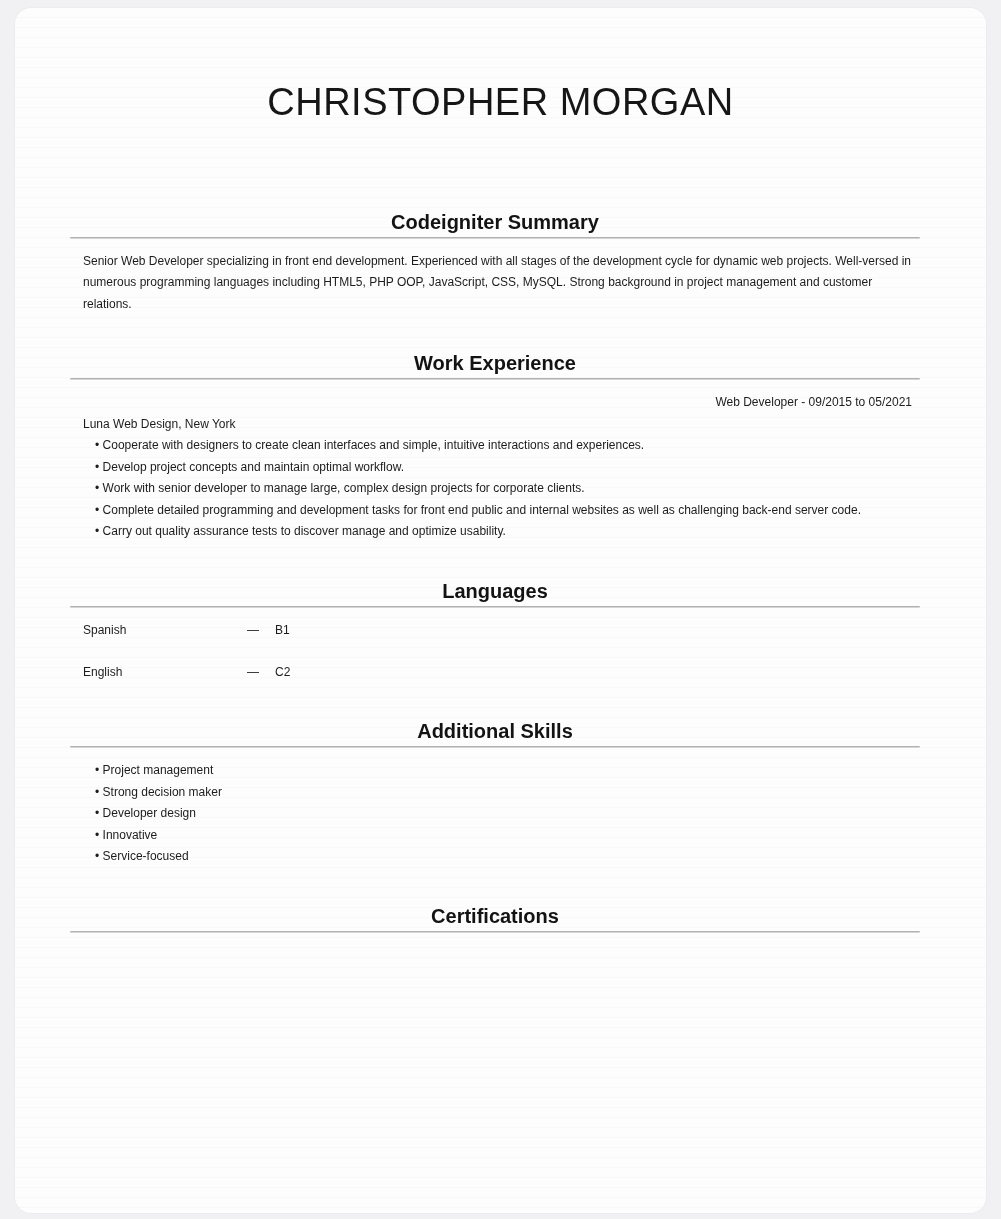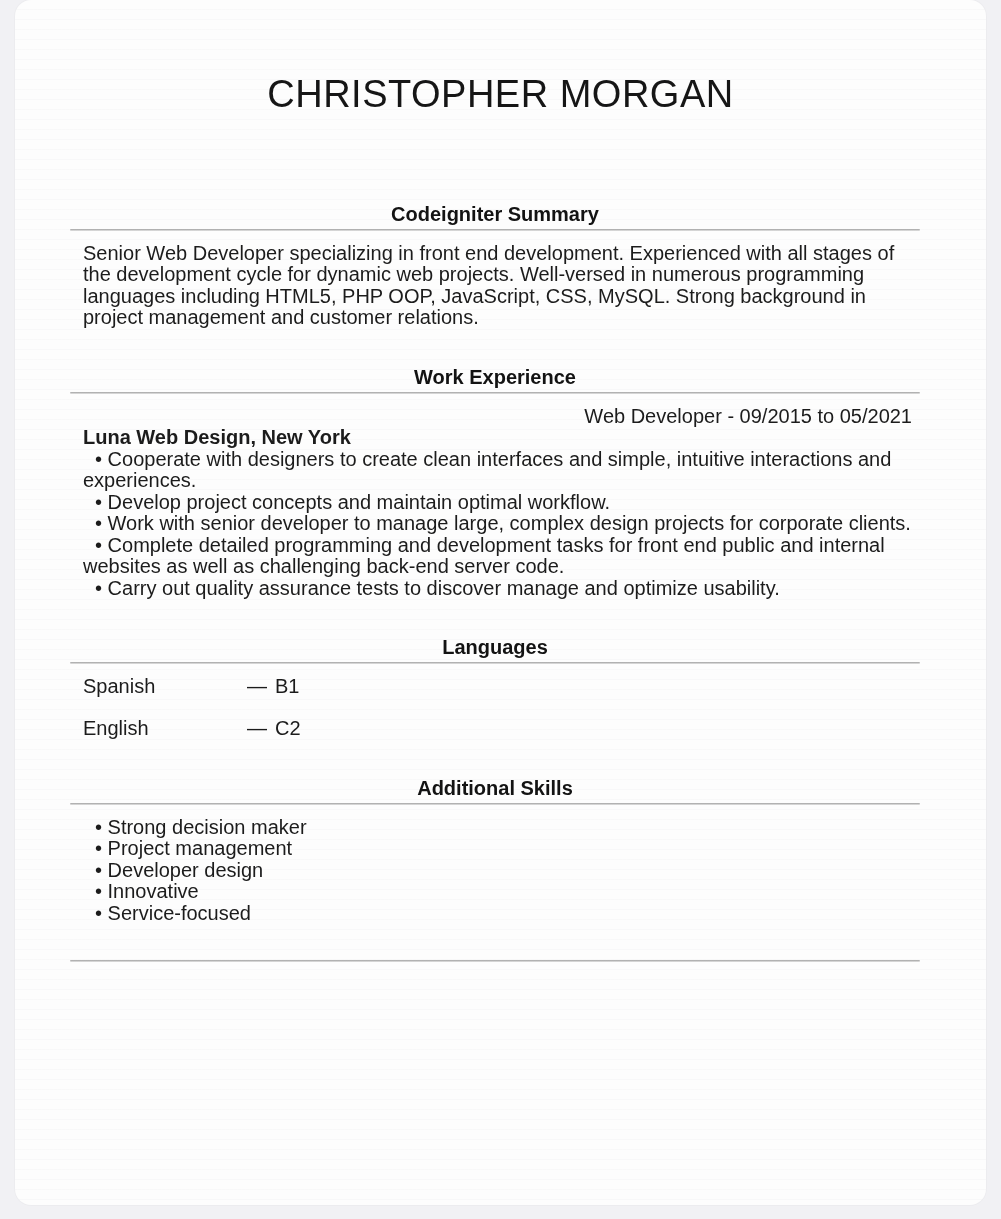--- a/index.html
+++ b/index.html
@@ -12,21 +12,21 @@
     height: 1219px;
     position: relative;
     background: #f1f1f4;
     font-family: "Liberation Sans", "DejaVu Sans", sans-serif;
     color: #1c1c1c;
     overflow: hidden;
   }
   .page {
     position: absolute;
     left: 15px;
-    top: 0;
+    top: 8px;
     width: 971px;
     height: 1205px;
     background-color: #fdfdfd;
     background-image: repeating-linear-gradient(
       to bottom,
       transparent 0px, transparent 9px,
       rgba(120,120,130,0.035) 9px, rgba(120,120,130,0.035) 10px
     );
     border-radius: 16px;
     box-shadow: 0 0 0 1px rgba(0,0,0,0.02);
@@ -61,28 +61,28 @@
     height: 2px;
     margin-top: 3px;
     border: 0;
     background: linear-gradient(to bottom, #a6a6a6 0%, #bdbdbd 50%, #ececec 100%);
     border-radius: 1px;
   }
   .section-body {
     margin-top: 12px;
     padding-left: 13px;
     padding-right: 8px;
-    font-size: 20px;
+    font-size: 12px;
     line-height: 21.5px;
   }
   .right-date {
     text-align: right;
   }
   .bold-line {
-    font-weight: 700;
+    font-weight: 400;
   }
   .bullet {
     text-indent: 12px;
   }
   .bullet::before {
     content: "\2022\00a0";
   }
   .lang-row {
     display: flex;
     margin-bottom: 20.5px;
@@ -136,25 +136,26 @@
         <span class="lang-dash">—</span>
         <span class="lang-level">C2</span>
       </div>
     </div>
   </div>
 
   <div class="section">
     <h2 class="section-title">Additional Skills</h2>
     <div class="rule"></div>
     <div class="section-body">
+      <div class="bullet">Project management</div>
       <div class="bullet">Strong decision maker</div>
-      <div class="bullet">Project management</div>
       <div class="bullet">Developer design</div>
       <div class="bullet">Innovative</div>
       <div class="bullet">Service-focused</div>
     </div>
   </div>
 
   <div class="section">
+    <h2 class="section-title">Certifications</h2>
     <div class="rule"></div>
   </div>
 
 </div>
 
 </body></html>

